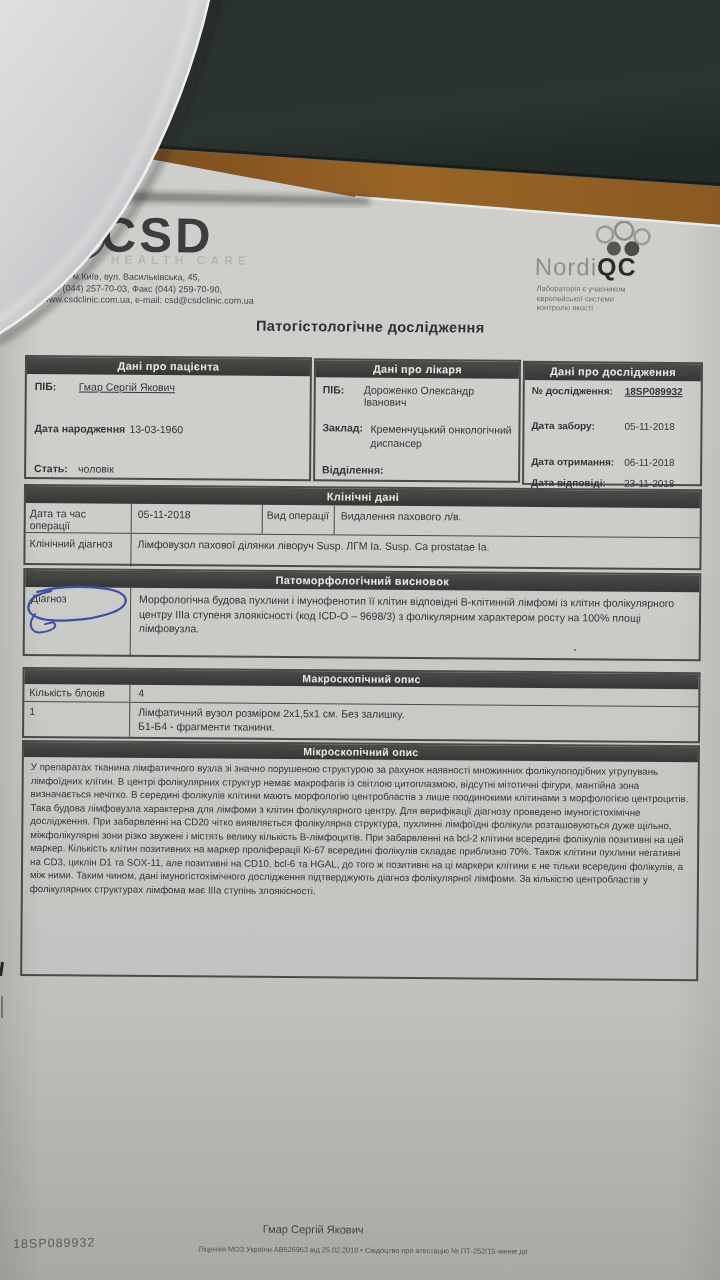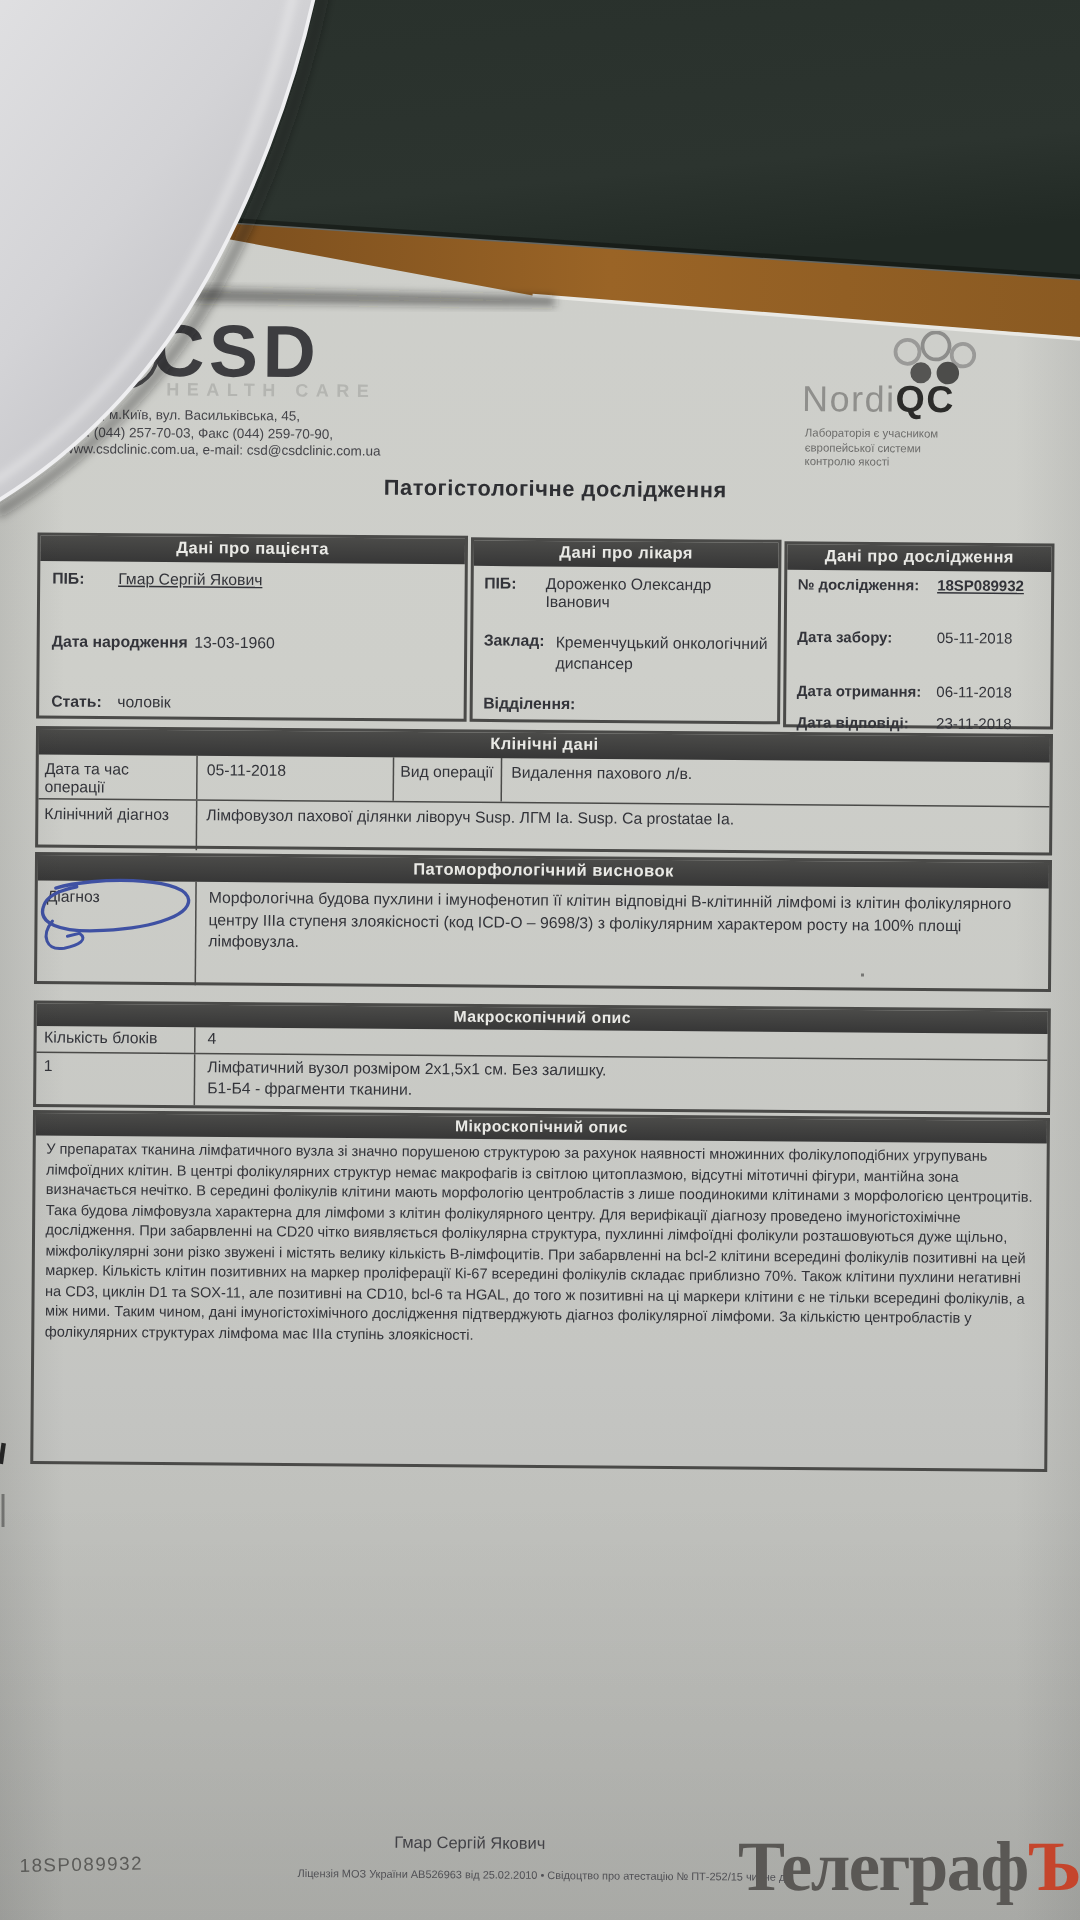--- a/index.html
+++ b/index.html
@@ -234,22 +234,19 @@
     <polygon points="150,145 720,183 720,189 150,151" fill="rgba(15,18,14,0.55)"></polygon>
     <polygon points="150,149 720,187 720,225 355,197 150,159" fill="url(#gWood)"></polygon>
     <path d="M355 197 L720 226" stroke="#e8e8e4" stroke-width="2.5" fill="none"></path>
     <path d="M216 -5 C202 62 174 140 140 199 C108 253 60 305 -2 342" stroke="rgba(30,30,28,0.35)" stroke-width="8" fill="none" filter="url(#blurS)"></path>
     <polygon points="120,192 370,198 370,204 120,201" fill="rgba(35,35,30,0.5)" filter="url(#blurS)"></polygon>
     <path d="M -5 -5 L 210 -5 C 196 60 168 135 132 196 C 100 250 55 300 -5 336 Z" fill="url(#gPaper)"></path>
     <path d="M 210 -5 C 196 60 168 135 132 196 C 100 250 55 300 -5 336" stroke="#efeff1" stroke-width="2.5" fill="none"></path>
     <path d="M 196 -5 C 182 58 156 128 122 186 C 92 238 50 286 -5 322" stroke="rgba(255,255,255,0.45)" stroke-width="4" fill="none" filter="url(#blurS)"></path>
   </svg>
 
-  <div class="wm">
-    <span style="color:#5a5855;">Телеграф</span><span style="color:#c5452c;">Ъ</span>
-  </div>
 
   <div class="speck" style="left:0;top:962px;width:3px;height:14px;transform:rotate(8deg);"></div>
   <div class="speck" style="left:1px;top:996px;width:2px;height:22px;opacity:.45;"></div>
   <div class="speck" style="left:574px;top:649px;width:2px;height:2px;opacity:.5;"></div>
 
   <div id="vignette"></div>
 </div>
 
 </body></html>

